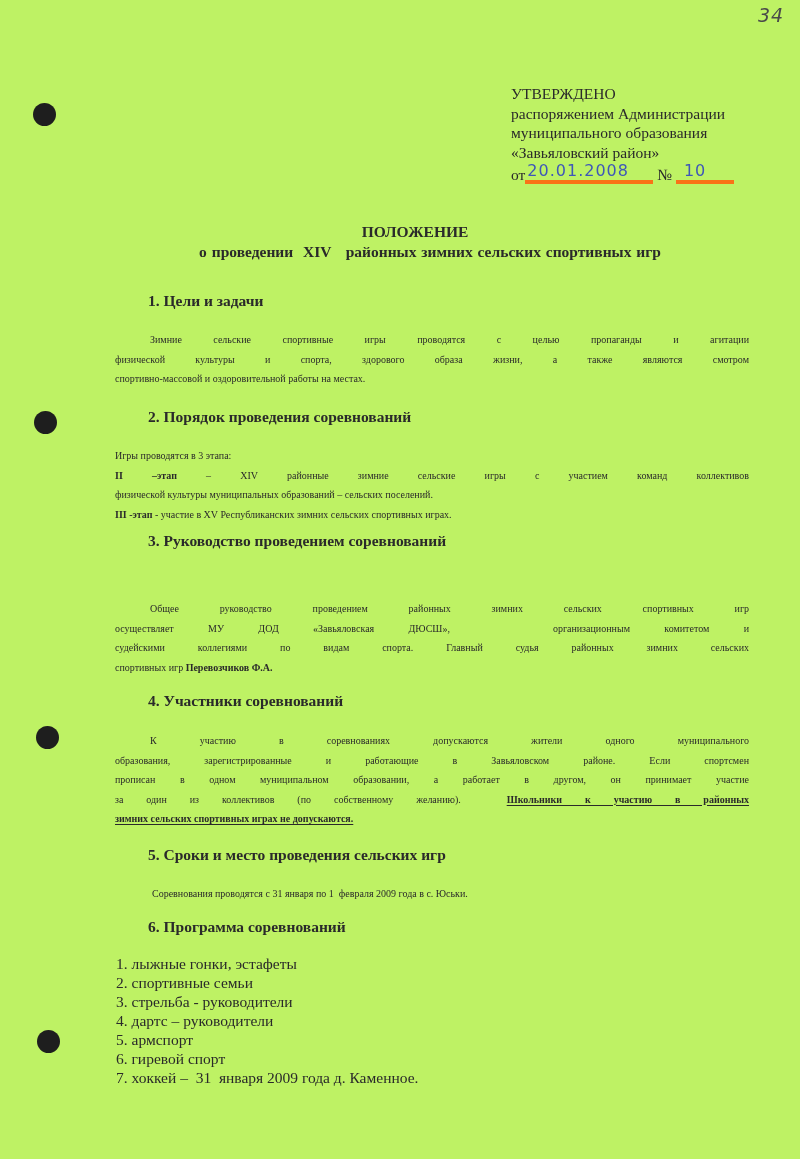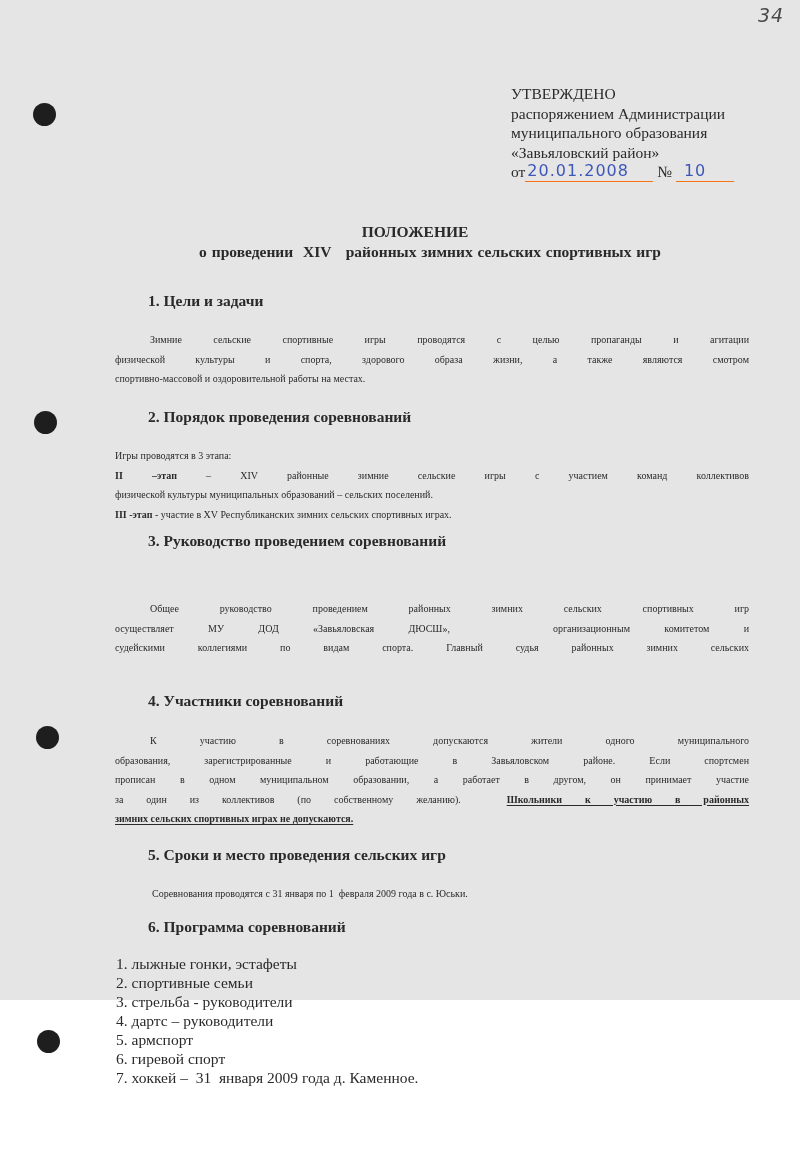--- a/index.html
+++ b/index.html
@@ -1,25 +1,25 @@
 <!DOCTYPE html>
 <html><head>
 <meta charset="utf-8">
 <style>
   html, body { margin: 0; padding: 0; background: #ffffff; }
   body { width: 800px; height: 1159px; position: relative; overflow: hidden;
          font-family: "Liberation Serif", "DejaVu Serif", serif; color: #2a2a2a; }
-  .page { position: absolute; left: 0; top: 0; width: 800px; height: 1000px; background: #e5e5e5; }
+  .page { position: absolute; left: 0; top: 0; width: 800px; height: 1159px; background: #bef264; }
   .hole { position: absolute; width: 23px; height: 23px; border-radius: 50%; background: #1e1e1e; }
   .page-num { position: absolute; left: 758px; top: 4px; font-family: "DejaVu Sans", sans-serif;
               font-size: 19px; color: #4a4a4a; font-style: italic; letter-spacing: 1px; }
   .approval { position: absolute; left: 511px; top: 84px; font-size: 15.5px; line-height: 19.5px; color: #2a2a2a; }
   .approval div { white-space: nowrap; }
   .hand { font-family: "DejaVu Sans", sans-serif; color: #3e57b8; font-size: 16px; letter-spacing: 1px; }
-  .blank { display: inline-block; border-bottom: 1px solid #f97316; position: relative; height: 18px; vertical-align: bottom; }
+  .blank { display: inline-block; border-bottom: 4px solid #f97316; position: relative; height: 18px; vertical-align: bottom; }
   .blank .hand { position: absolute; left: 2px; bottom: 0px; }
   .title-block { position: absolute; left: 0; width: 800px; top: 222px; text-align: center; font-weight: bold; font-size: 15.5px; line-height: 20px; }
   .title-block .t1 { padding-left: 30px; }
   .title-block .t2 { padding-left: 60px; word-spacing: 1px; }
   .sec-h { position: absolute; left: 148px; font-weight: bold; font-size: 15.5px; }
   .para { position: absolute; left: 115px; width: 634px; font-size: 10px; line-height: 19.5px; text-align: justify; }
   .para .indent { display: inline-block; width: 35px; }
   .b { font-weight: bold; }
   .u { text-decoration: underline; text-decoration-thickness: 1px; text-underline-offset: 2px; }
   .list { position: absolute; left: 116px; font-size: 15.5px; line-height: 19px; }
@@ -68,20 +68,21 @@
     <span class="jl"><span class="b">II –этап</span><span> – XIV районные зимние сельские игры с участием команд коллективов</span></span>
     <span class="line" style="display:block;">физической культуры  муниципальных образований – сельских поселений.</span>
     <span class="line" style="display:block;"><span class="b">III -этап</span><span> - участие в XV Республиканских зимних сельских спортивных играх.</span></span>
   </div>
 
   <div class="sec-h" style="top:532px;">3. Руководство проведением соревнований</div>
   <div class="para" style="top:599px;">
     <span class="jl"><span class="indent"></span><span>Общее руководство проведением районных зимних сельских спортивных игр</span></span>
     <span class="jl" style="white-space:pre-wrap;">осуществляет МУ ДОД «Завьяловская ДЮСШ»,   организационным комитетом и</span>
     <span class="jl">судейскими коллегиями по видам спорта. Главный судья  районных зимних сельских</span>
+    <span class="line" style="display:block;"><span style="white-space:pre;">спортивных игр </span><span class="b">Перевозчиков Ф.А.</span></span>
   </div>
 
   <div class="sec-h" style="top:692px;">4. Участники соревнований</div>
   <div class="para" style="top:731px;">
     <span class="jl"><span class="indent"></span><span>К участию в соревнованиях допускаются жители одного муниципального</span></span>
     <span class="jl">образования, зарегистрированные и работающие в Завьяловском районе. Если спортсмен</span>
     <span class="jl">прописан в одном муниципальном образовании, а работает в другом, он принимает участие</span>
     <span class="jl"><span style="white-space:pre;">за один из коллективов (по собственному желанию).  </span><span class="b u">Школьники к участию в районных</span></span>
     <span class="line b u" style="display:inline-block;">зимних сельских спортивных играх  не допускаются.</span>
   </div>

